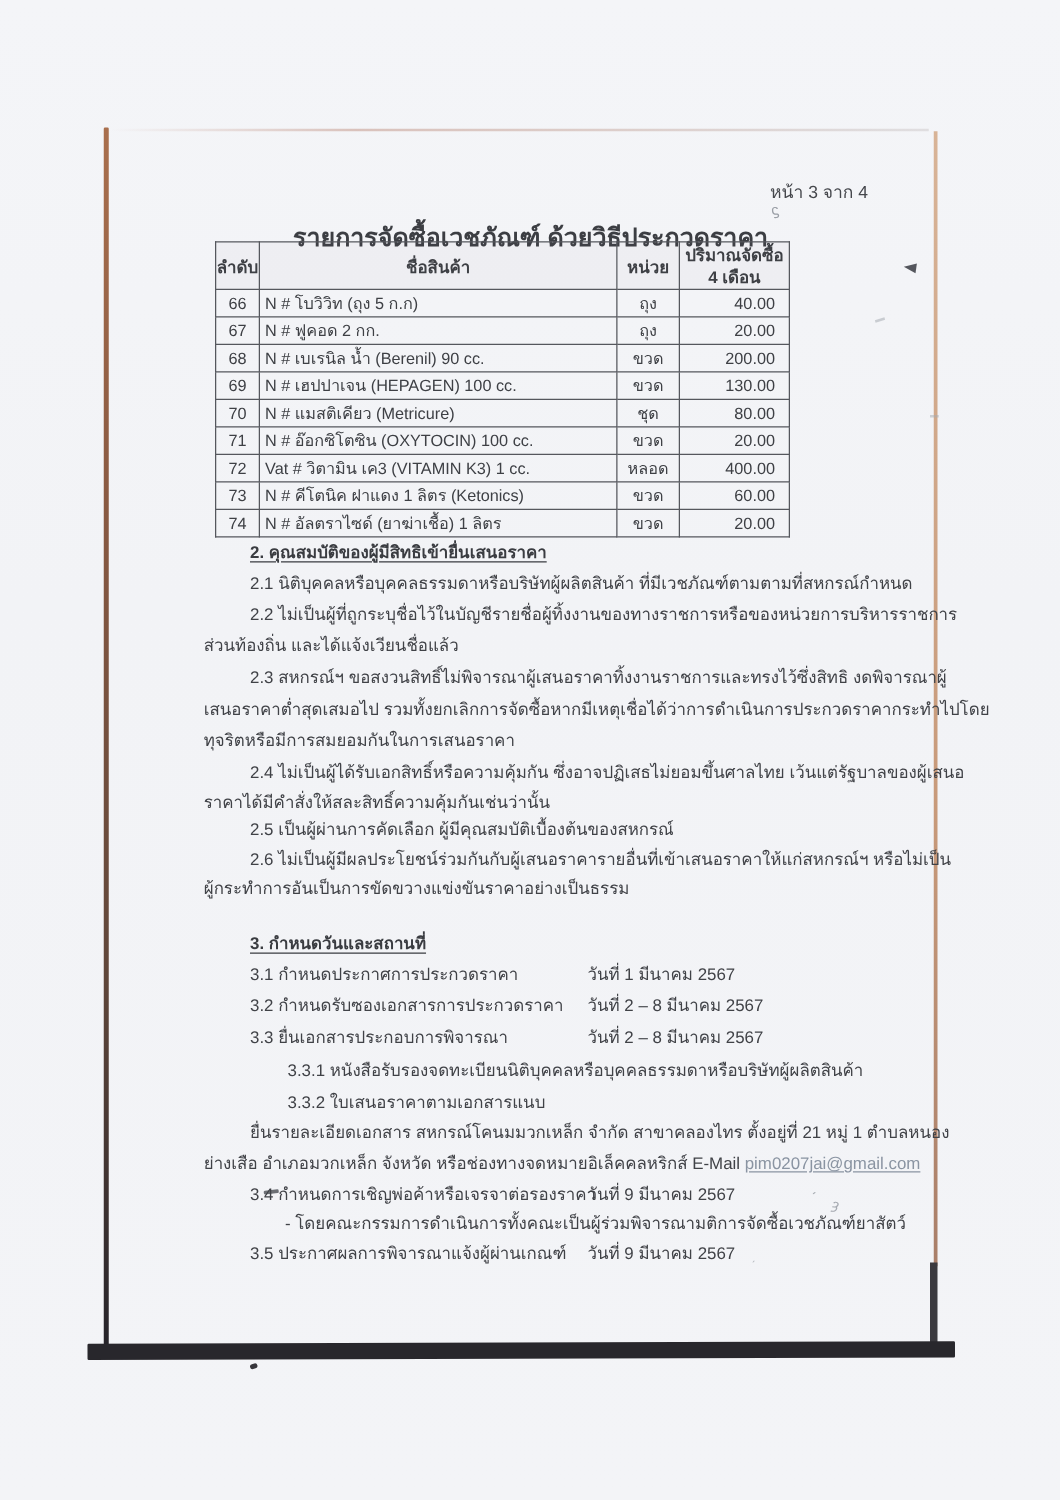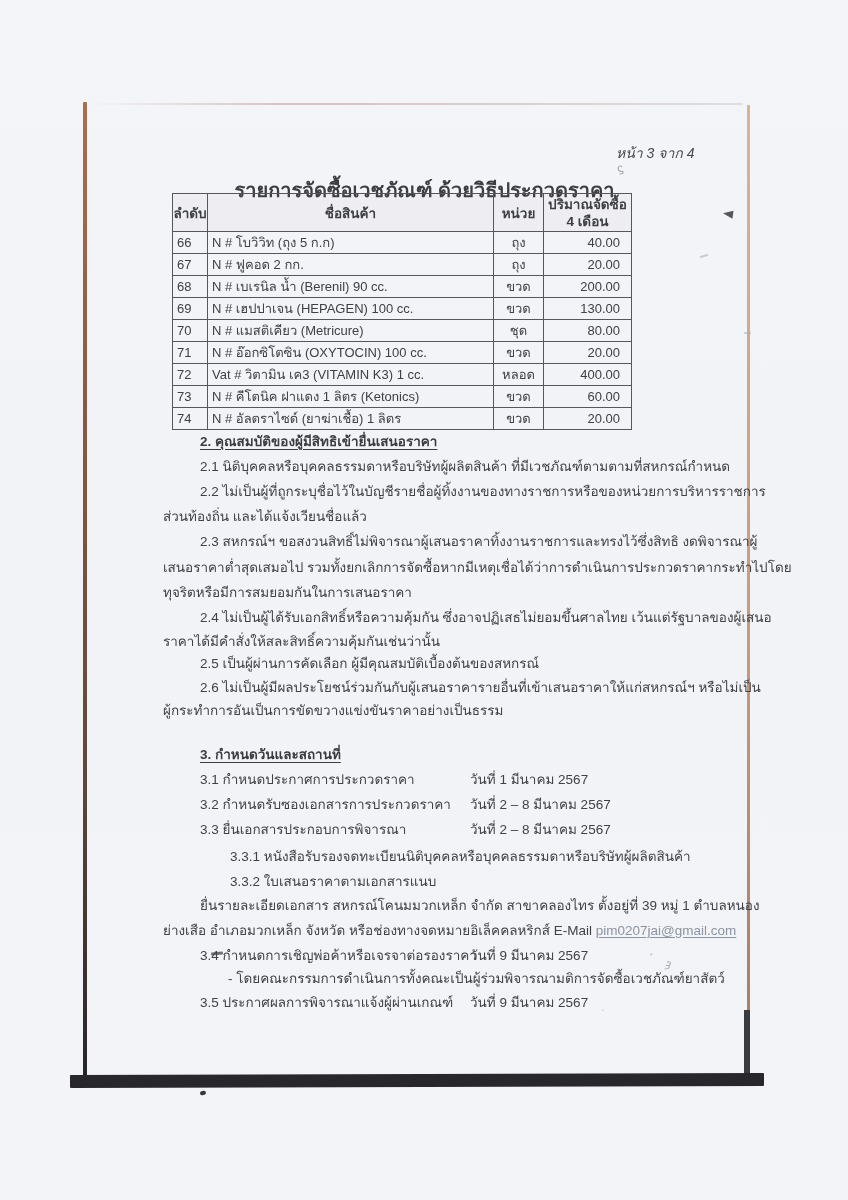--- a/index.html
+++ b/index.html
@@ -54,21 +54,20 @@
   .mark-dash-a { position:absolute; left:700px; top:255px; width:8px; height:2px; background:#a6abb2; opacity:.55; transform:rotate(-18deg); }
   .mark-dash-b { position:absolute; left:744px; top:332px; width:7px; height:2px; background:#a6abb2; opacity:.5; }
   .mark-dash-34 { position:absolute; left:211px; top:952px; width:12px; height:3px; background:#55585e; transform:rotate(-6deg); border-radius:1px; opacity:.85; }
   .mark-scribble-1 { left:648px; top:953px; transform:rotate(14deg); opacity:.7; font-size:13px; }
   .mark-scribble-2 { left:666px; top:958px; transform:rotate(20deg); opacity:.65; font-size:12px; }
   .mark-tick-35 { left:601px; top:1000px; opacity:.5; font-size:10px; }
   
   .page-indicator {
     position:absolute; left:616px; top:142px; font-size:14px; color:#45474c;
     white-space:nowrap;
-    font-style:italic;
   }
   .doc-title {
     position:absolute; left:195px; top:174px; width:459px; text-align:center;
     font-size:20px; font-weight:600; color:#3c3e43; white-space:nowrap;
   }
   
   table.items {
     position:absolute; left:172px; top:193px; width:459px;
     border-collapse:collapse; table-layout:fixed;
     font-size:13px; color:#3e4045;
@@ -79,21 +78,21 @@
   table.items col.c-unit { width:50px; }
   table.items col.c-qty  { width:88px; }
   table.items th, table.items td {
     border:1px solid #55575d; overflow:hidden; white-space:nowrap;
   }
   table.items thead th {
     font-weight:600; text-align:center; vertical-align:middle;
     height:38px; background:rgba(120,110,115,.04); font-size:13.5px;
   }
   table.items tbody td { height:21px; padding:0 4px; }
-  td.cell-no   { text-align:left; }
+  td.cell-no   { text-align:center; }
   td.cell-name { text-align:left; }
   td.cell-unit { text-align:center; }
   td.cell-qty  { text-align:right; padding-right:11px !important; }
   .qty-head-line { line-height:17px; }
   
   .tline {
     position:absolute; left:163px; height:20px; line-height:20px;
     font-size:13.5px; white-space:nowrap; color:#404247; width:600px;
   }
   .ind1 { padding-left:37px; }
@@ -226,21 +225,21 @@
   <div class="tline ind1" style="top:795px">
     <span>3.2 กำหนดรับซองเอกสารการประกวดราคา</span>
     <span class="dateval">วันที่ 2 – 8 มีนาคม 2567</span>
   </div>
   <div class="tline ind1" style="top:820px">
     <span>3.3 ยื่นเอกสารประกอบการพิจารณา</span>
     <span class="dateval">วันที่ 2 – 8 มีนาคม 2567</span>
   </div>
   <div class="tline ind2" style="top:847px">3.3.1 หนังสือรับรองจดทะเบียนนิติบุคคลหรือบุคคลธรรมดาหรือบริษัทผู้ผลิตสินค้า</div>
   <div class="tline ind2" style="top:872px">3.3.2 ใบเสนอราคาตามเอกสารแนบ</div>
-  <div class="tline ind1" style="top:896px">ยื่นรายละเอียดเอกสาร สหกรณ์โคนมมวกเหล็ก จำกัด สาขาคลองไทร ตั้งอยู่ที่ 39 หมู่ 1 ตำบลหนอง</div>
+  <div class="tline ind1" style="top:896px">ยื่นรายละเอียดเอกสาร สหกรณ์โคนมมวกเหล็ก จำกัด สาขาคลองไทร ตั้งอยู่ที่ 21 หมู่ 1 ตำบลหนอง</div>
   <div class="tline" style="top:921px">
     <span>ย่างเสือ  อำเภอมวกเหล็ก จังหวัด หรือช่องทางจดหมายอิเล็คคลหริกส์ E-Mail </span><span class="email-link">pim0207jai@gmail.com</span>
   </div>
   <div class="tline ind1" style="top:946px">
     <span>3.4 กำหนดการเชิญพ่อค้าหรือเจรจาต่อรองราคา</span>
     <span class="dateval">วันที่  9 มีนาคม 2567</span>
   </div>
   <div class="tline ind3" style="top:969px">- โดยคณะกรรมการดำเนินการทั้งคณะเป็นผู้ร่วมพิจารณามติการจัดซื้อเวชภัณฑ์ยาสัตว์</div>
   <div class="tline ind1" style="top:993px">
     <span>3.5 ประกาศผลการพิจารณาแจ้งผู้ผ่านเกณฑ์</span>

